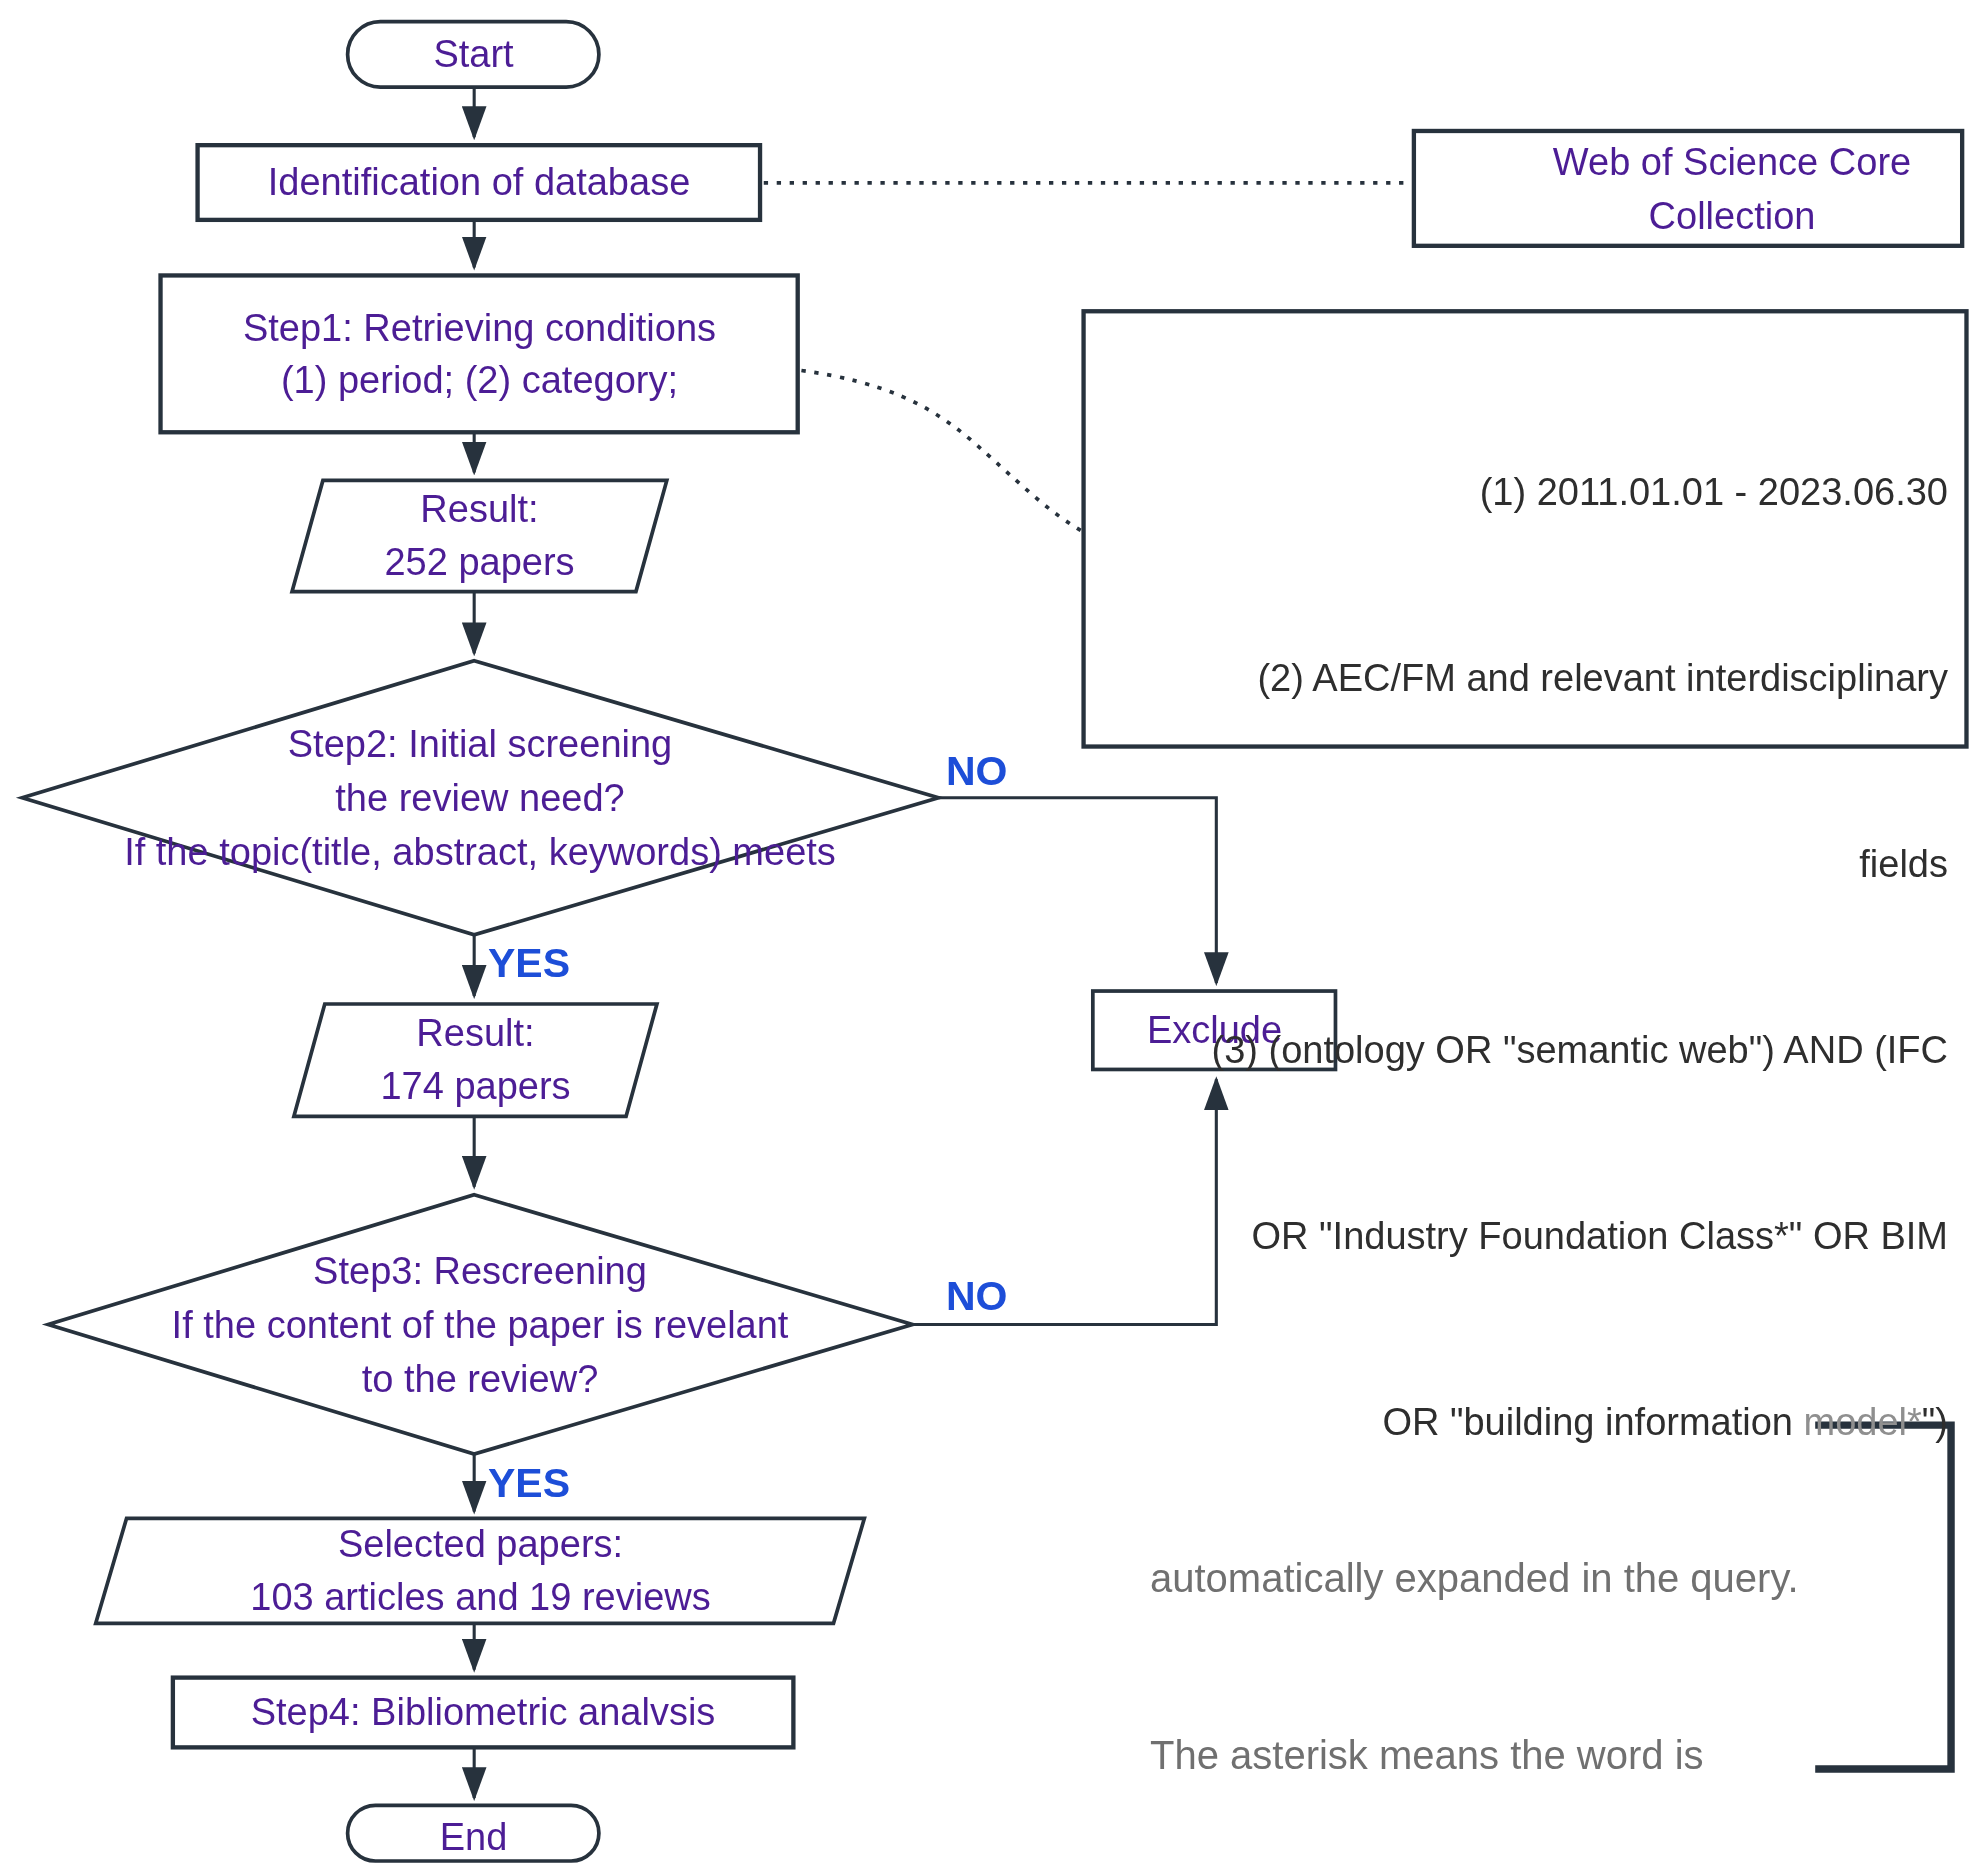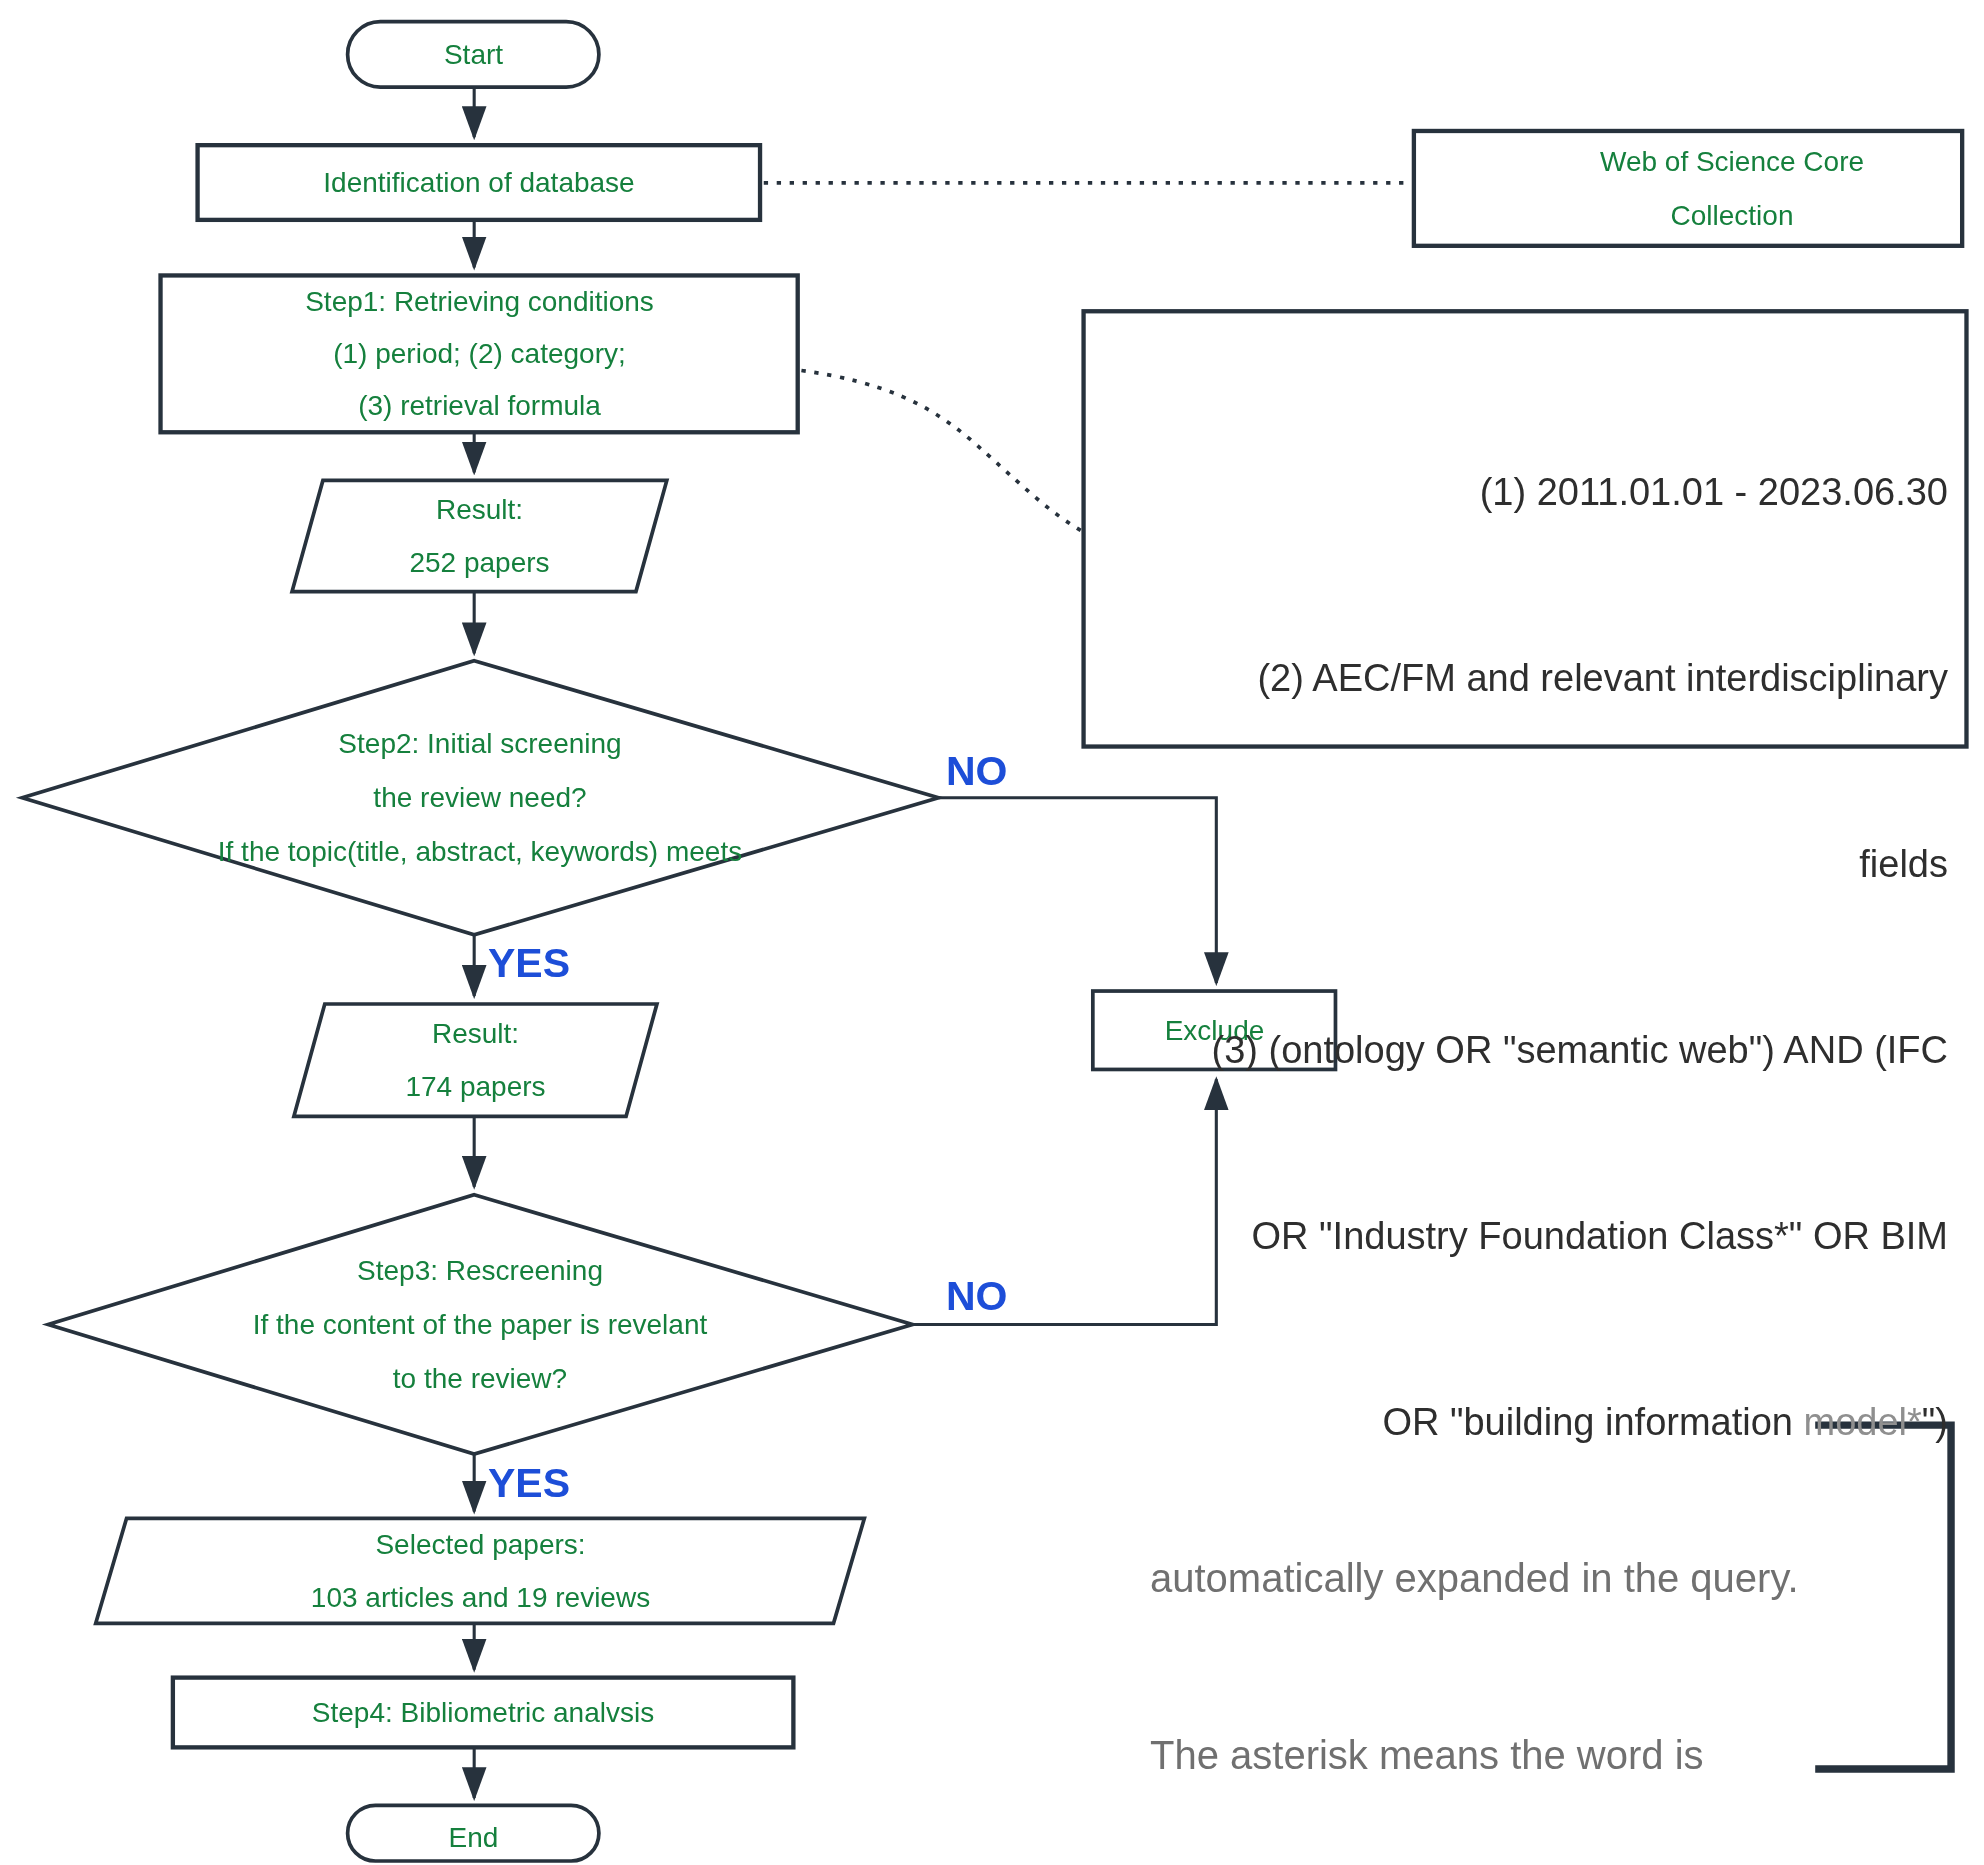--- a/index.html
+++ b/index.html
@@ -1,20 +1,20 @@
 <!DOCTYPE html>
 <html style="font-size:10px"><head>
 <meta charset="utf-8">
 <style>
   html,body{margin:0;padding:0;background:#ffffff;}
   #canvas{position:relative;width:1985px;height:1866px;background:#ffffff;overflow:hidden;
           font-family:"Liberation Sans", sans-serif;color:#2e2e2e;}
   #shapes{position:absolute;left:0;top:0;width:1985px;height:1866px;}
   .label{position:absolute;display:flex;flex-direction:column;align-items:center;justify-content:center;
-         text-align:center;font-size:28px;line-height:53px;color:#15803d;white-space:nowrap;}
+         text-align:center;font-size:38px;line-height:53px;color:#4c1d95;white-space:nowrap;}
   .edge-label{position:absolute;font-size:41px;font-weight:700;color:#1d4ed8;white-space:nowrap;}
   .left-text{position:absolute;text-align:right;font-size:38px;line-height:62px;color:#2e2e2e;white-space:pre;}
   .note-text{position:absolute;text-align:left;font-size:40px;line-height:59px;color:#707070;white-space:pre;}
   .model-gray{color:#8f8f8f;}
 </style>
 </head>
 <body>
 
 <div id="canvas">
 
@@ -67,21 +67,20 @@
   </div>
 
   <div class="label" style="left:1458px;top:131px;width:548px;height:115px;line-height:54px;">
     <div>Web of Science Core</div>
     <div>Collection</div>
   </div>
 
   <div class="label" style="left:161px;top:275px;width:637px;height:157px;line-height:52px;">
     <div>Step1: Retrieving conditions</div>
     <div>(1) period; (2) category;</div>
-    <div>(3) retrieval formula</div>
   </div>
 
   <div class="label" style="left:292px;top:480px;width:375px;height:111px;">
     <div>Result:</div>
     <div>252 papers</div>
   </div>
 
   <div class="label" style="left:22px;top:661px;width:916px;height:274px;line-height:54px;">
     <div>Step2: Initial screening</div>
     <div>the review need?</div>

